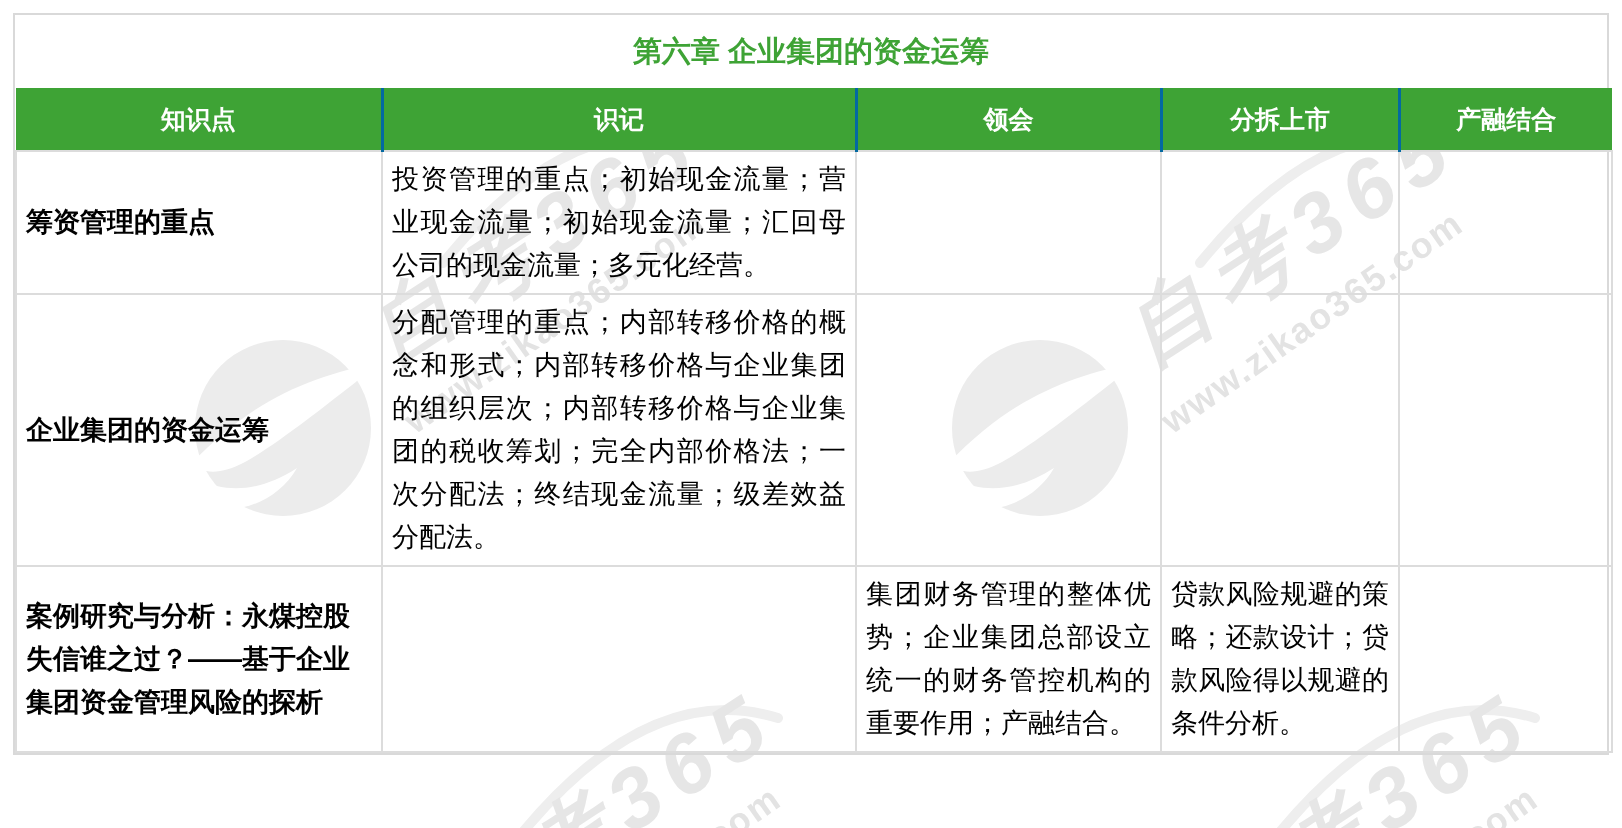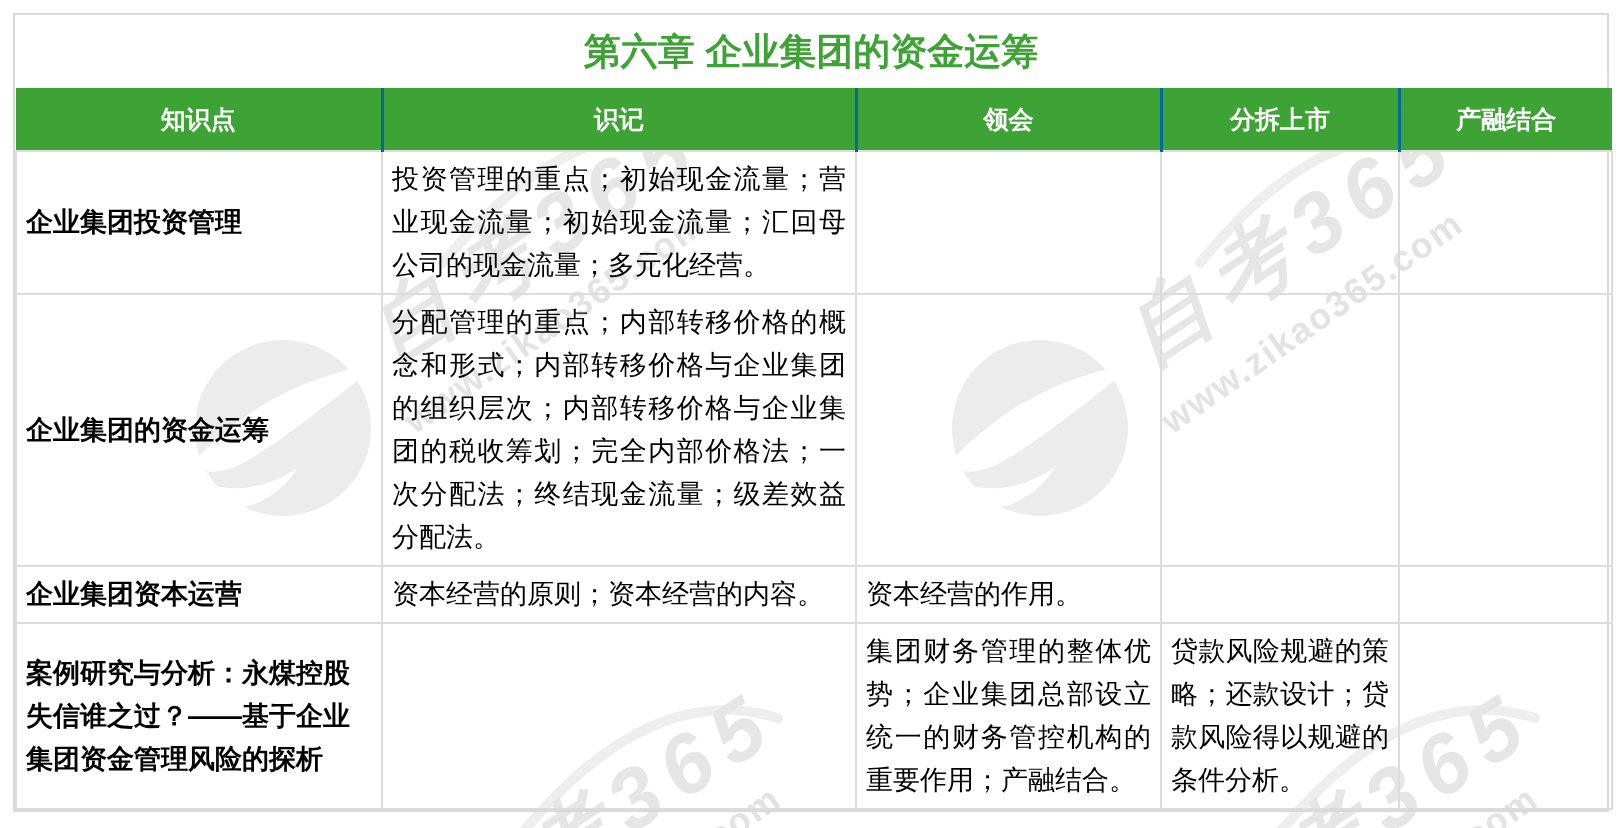--- a/index.html
+++ b/index.html
@@ -23,21 +23,21 @@
     letter-spacing: 2px; color: #e3e3e3; white-space: nowrap;
   }
 
   
   .table-box {
     position: absolute; left: 13px; top: 13px; width: 1596px;
     border: 2px solid #d9d9d9; background: transparent; z-index: 1;
   }
   .doc-title {
     height: 73px; line-height: 73px; text-align: center;
-    font-size: 37px; font-weight: bold; color: #3ea335;
+    font-size: 29px; font-weight: bold; color: #3ea335;
     background: #fff;
   }
   table { width: 100%; border-collapse: collapse; table-layout: fixed; }
   thead th {
     background: #3ea335; color: #fff; font-size: 25px; font-weight: bold;
     height: 63px; text-align: center; border-left: 3px solid #0369a1;
   }
   thead th:first-child { border-left: none; }
   tbody td {
     border: 2px solid #dcdcdc; padding: 6px 9px;
@@ -105,37 +105,30 @@
       <tr>
         <th>知识点</th>
         <th>识记</th>
         <th>领会</th>
         <th>分拆上市</th>
         <th>产融结合</th>
       </tr>
     </thead>
     <tbody>
       <tr class="r2">
-        <td class="topic">企业集团投资管理</td>
+        <td class="topic">筹资管理的重点</td>
         <td>投资管理的重点；初始现金流量；营业现金流量；初始现金流量；汇回母公司的现金流量；多元化经营。</td>
         <td></td>
         <td></td>
         <td></td>
       </tr>
       <tr class="r3">
         <td class="topic">企业集团的资金运筹</td>
         <td>分配管理的重点；内部转移价格的概念和形式；内部转移价格与企业集团的组织层次；内部转移价格与企业集团的税收筹划；完全内部价格法；一次分配法；终结现金流量；级差效益分配法。</td>
         <td></td>
-        <td></td>
-        <td></td>
-      </tr>
-      <tr class="r4">
-        <td class="topic">企业集团资本运营</td>
-        <td>资本经营的原则；资本经营的内容。</td>
-        <td>资本经营的作用。</td>
         <td></td>
         <td></td>
       </tr>
       <tr class="r5">
         <td class="topic">案例研究与分析：永煤控股失信谁之过？——基于企业集团资金管理风险的探析</td>
         <td></td>
         <td>集团财务管理的整体优势；企业集团总部设立统一的财务管控机构的重要作用；产融结合。</td>
         <td>贷款风险规避的策略；还款设计；贷款风险得以规避的条件分析。</td>
         <td></td>
       </tr>

